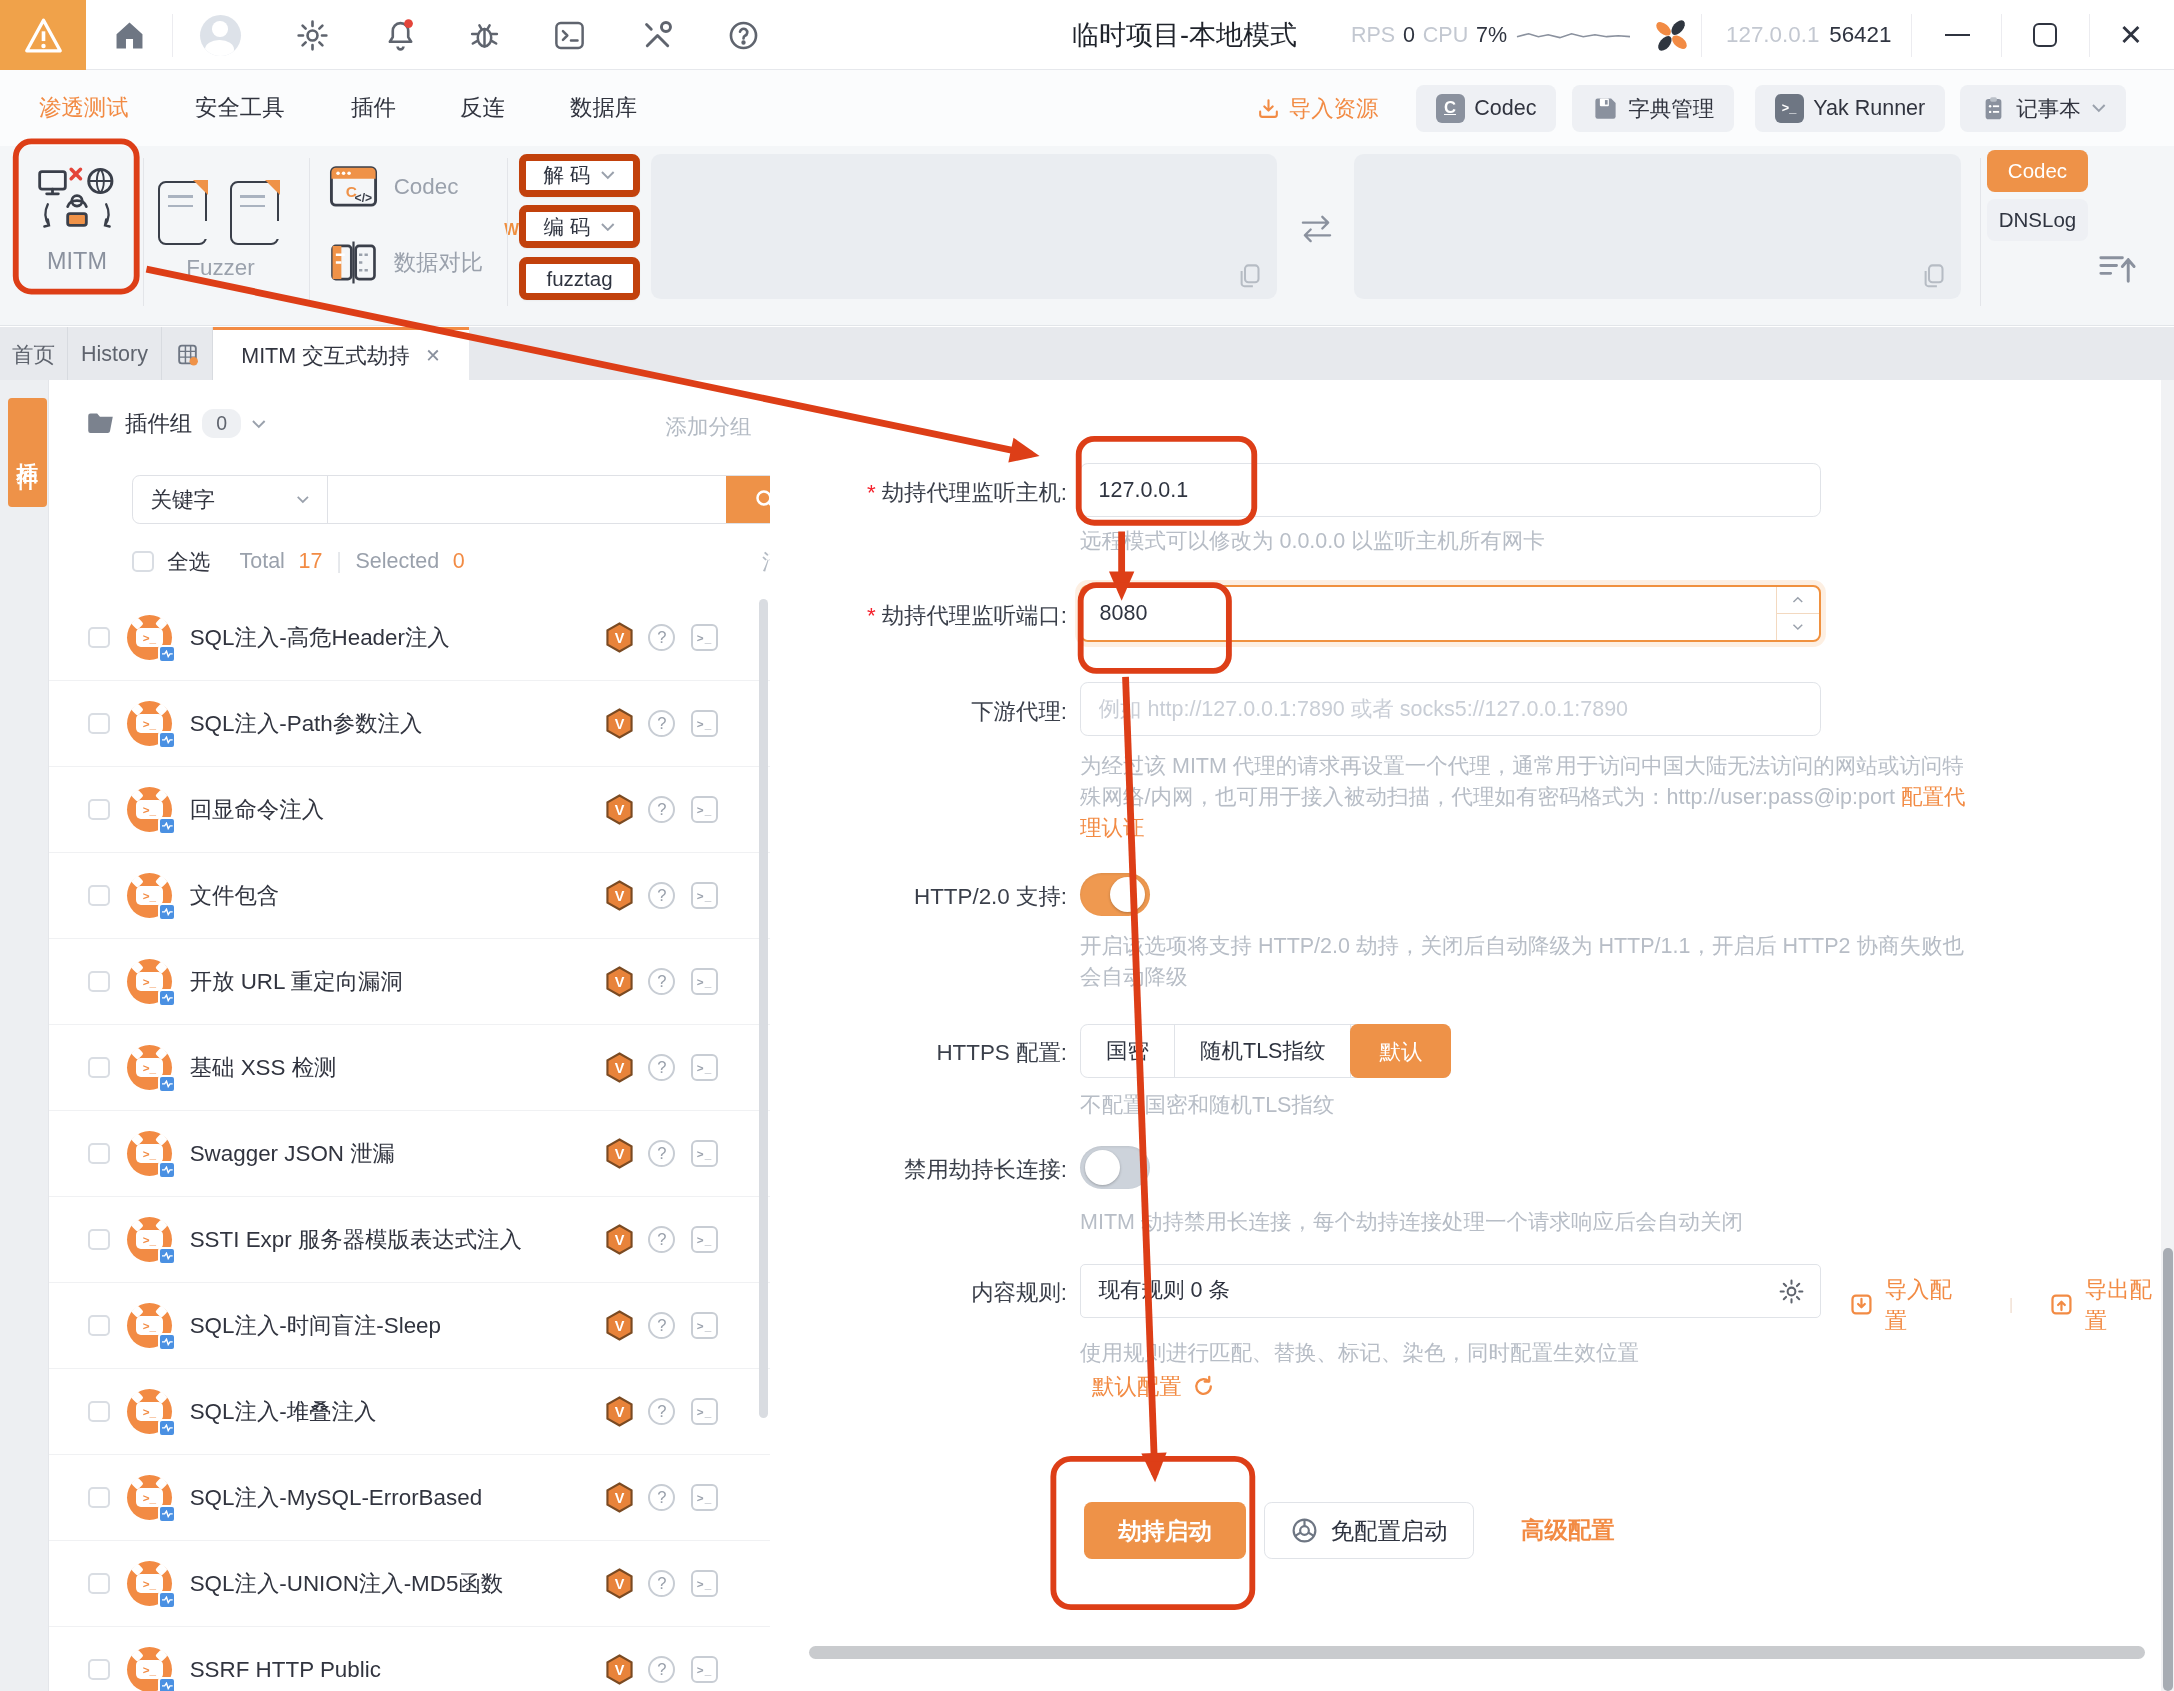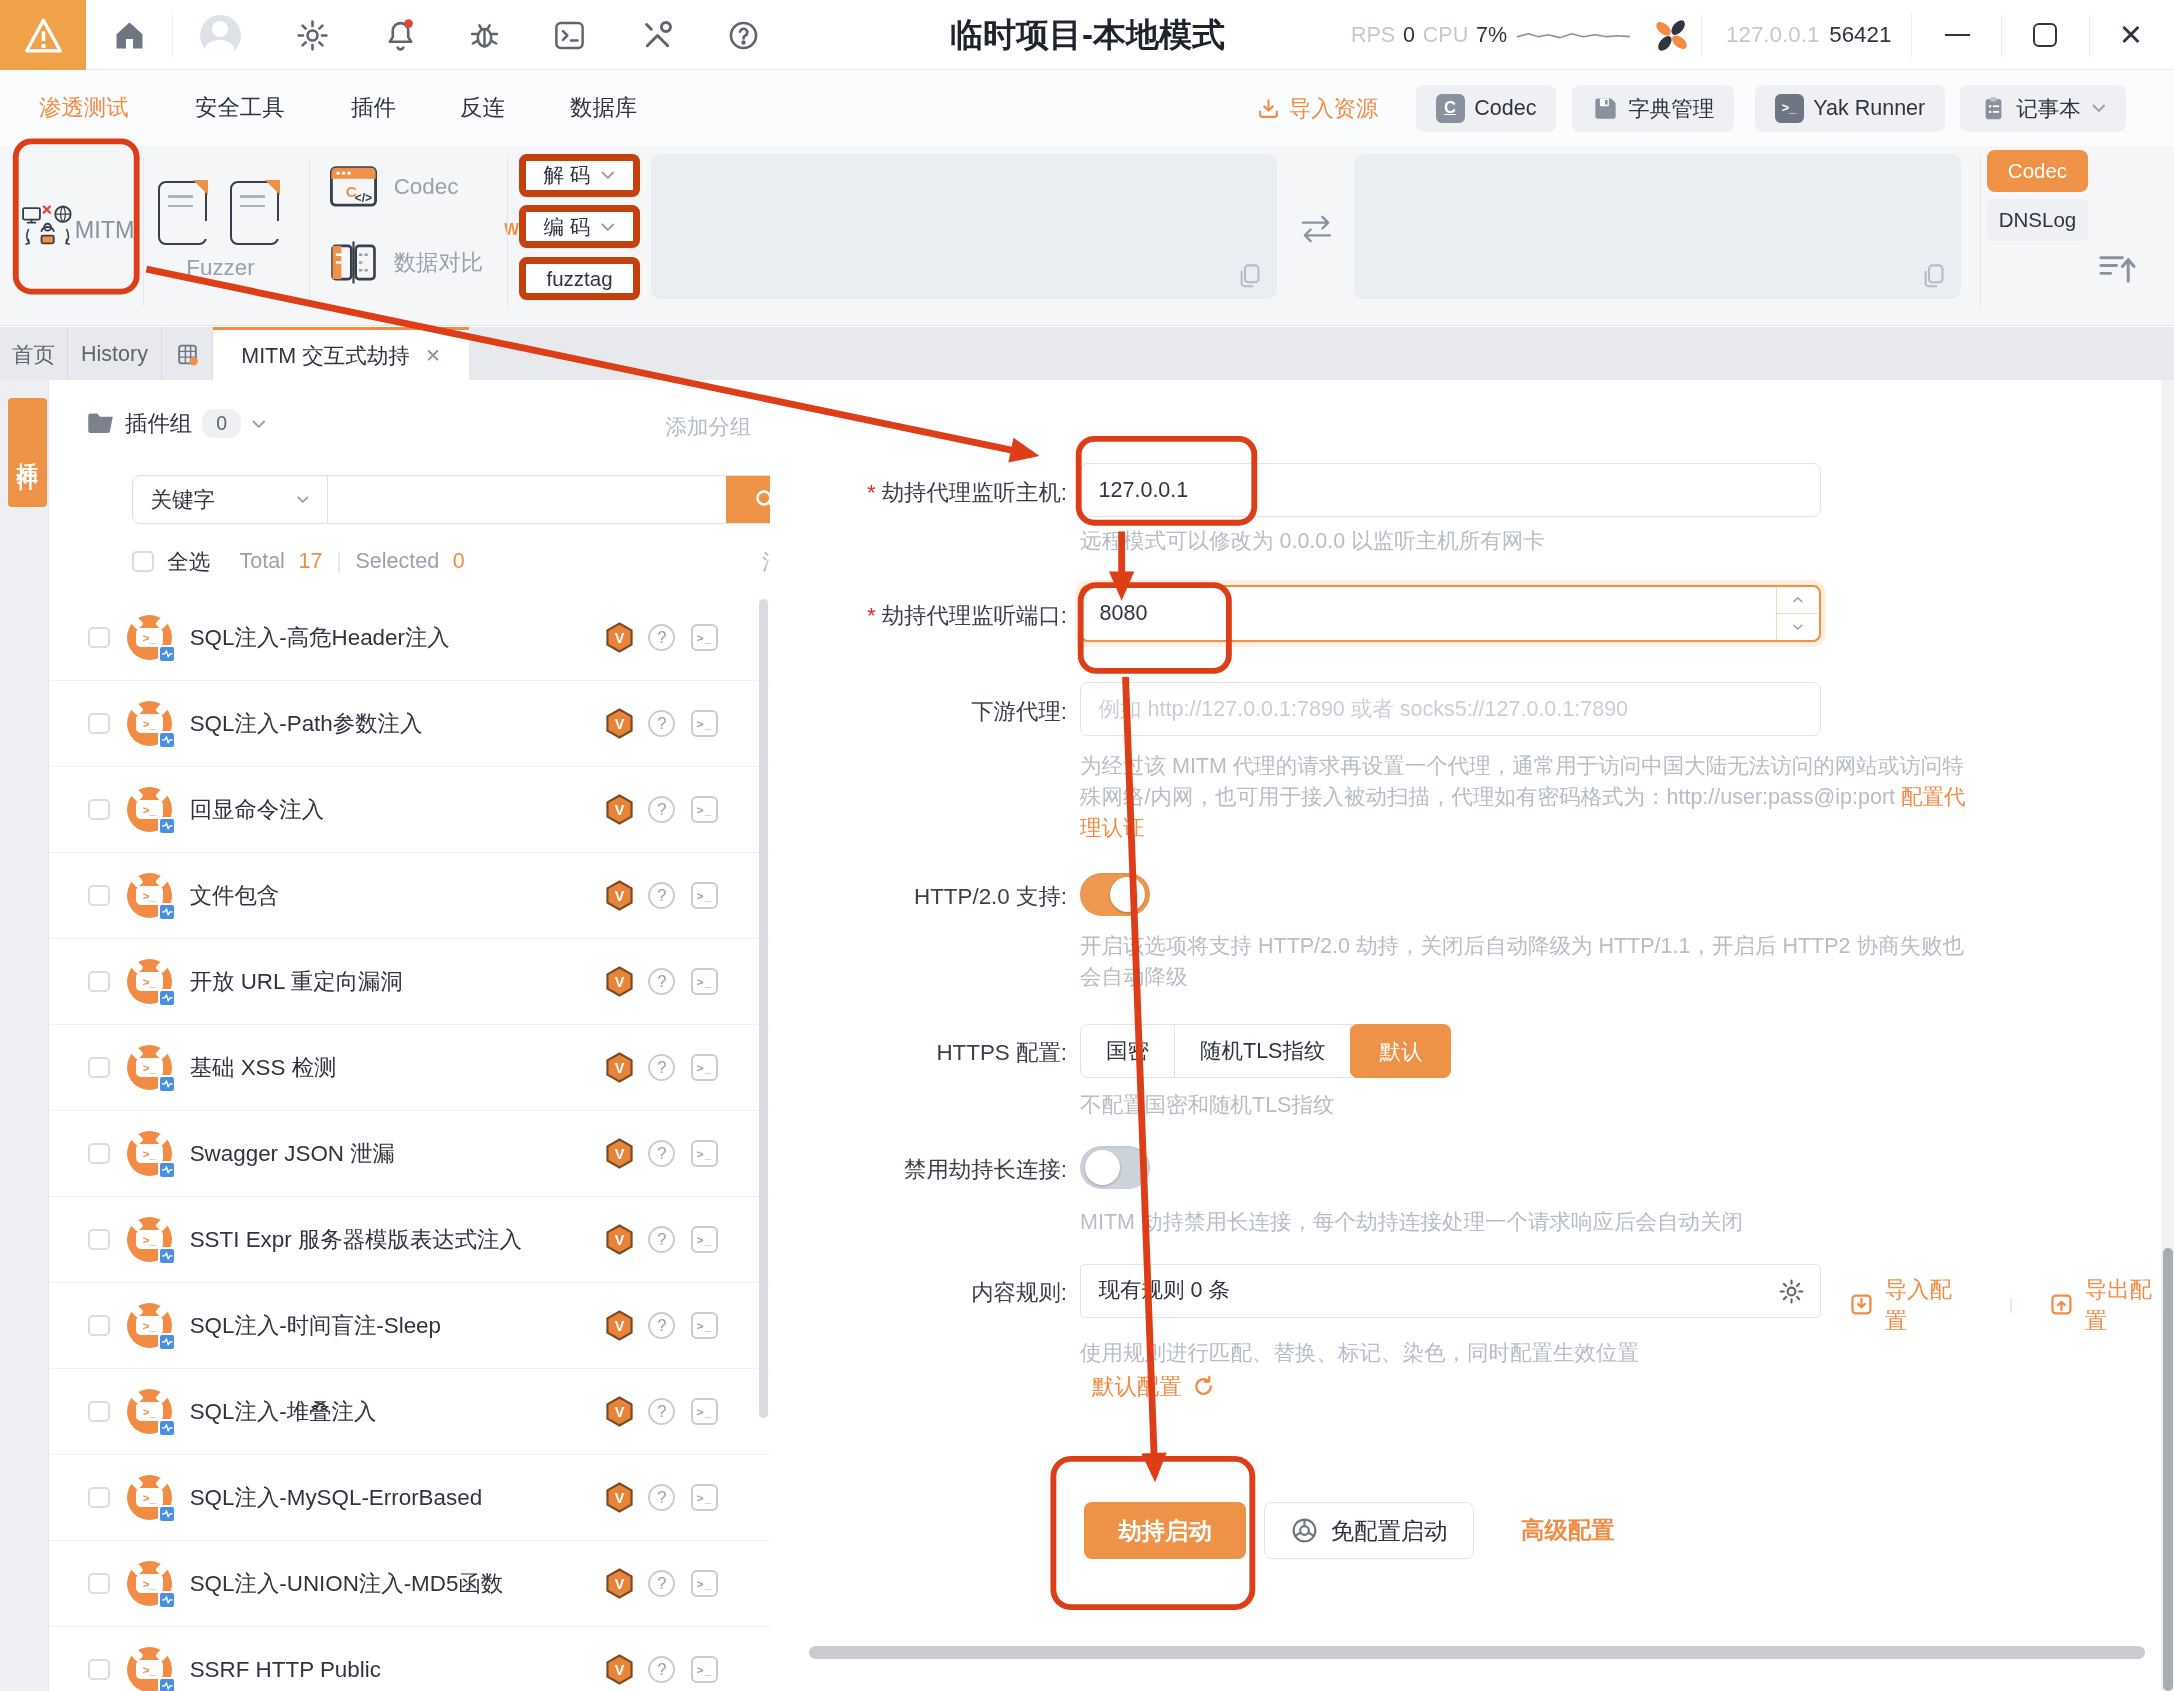--- a/index.html
+++ b/index.html
@@ -4,21 +4,21 @@
 <style>
   * { margin:0; padding:0; box-sizing:border-box; }
   body { font-family:"Liberation Sans","DejaVu Sans",sans-serif; background:#fff; }
   .page { position:relative; width:2175px; height:1691px; background:#fff; overflow:hidden; color:#2f3440; }
 
   
   .titlebar { position:absolute; left:0; top:0; width:2175px; height:70px; background:#fff; border-bottom:1px solid #e6e8ec; }
   .logo { position:absolute; left:0; top:0; width:86px; height:70px; background:#f0a24a; display:flex; align-items:center; justify-content:center; }
   .tb-ico { position:absolute; top:0; height:70px; width:70px; display:flex; align-items:center; justify-content:center; }
   .tb-sep { position:absolute; top:13.7px; height:43px; width:1px; background:#ececf0; }
-  .tb-title { position:absolute; left:878px; top:0; width:419px; height:70px; line-height:70px; text-align:center; font-size:33px; font-weight:bold; color:#1f232b; }
+  .tb-title { position:absolute; left:878px; top:0; width:419px; height:70px; line-height:70px; text-align:right; font-size:27px; font-weight:normal; color:#1f232b; }
   .tb-stats { position:absolute; left:1351px; top:0; height:70px; display:flex; align-items:center; gap:7.8px; font-size:21.5px; }
   .tb-stats .dim { color:#c3c8d1; }
   .tb-ip { position:absolute; left:1726px; top:0; height:70px; display:flex; align-items:center; gap:9.8px; font-size:22.4px; }
   .winbtn { position:absolute; top:0; width:88px; height:70px; display:flex; align-items:center; justify-content:center; color:#2f3440; }
   .avatar { width:41px; height:41px; border-radius:50%; background:#dde2e9; position:relative; overflow:hidden; }
   .avatar .head { position:absolute; left:12.7px; top:6.8px; width:15.6px; height:15.6px; border-radius:50%; background:#fff; }
   .avatar .body { position:absolute; left:5.9px; top:25px; width:29px; height:19.5px; border-radius:50%; background:#fff; }
 
   
   .menurow { position:absolute; left:0; top:70px; width:2175px; height:76px; background:#fbfcfd; }
@@ -26,21 +26,21 @@
   .mtab.active { color:#f28b44; }
   .mlink { position:absolute; top:0; height:76px; display:flex; align-items:center; gap:7.8px; color:#f28b44; font-size:22.4px; }
   .mbtn { position:absolute; top:14.6px; height:47px; border-radius:7.8px; background:#eef0f4; display:flex; align-items:center; gap:9.8px; padding:0 19.5px; font-size:21.5px; color:#31343f; }
   .keyico { width:29px; height:29px; border-radius:5.9px; background:#8a919e; color:#fff; display:flex; align-items:center; justify-content:center; font-size:16.6px; font-weight:bold; }
   .keyico u { text-decoration:underline; }
 
   
   .qbar { position:absolute; left:0; top:146px; width:2175px; height:180px; background:#f4f6f8; border-bottom:1px solid #e2e5e9; }
   .qdiv { position:absolute; top:11.7px; height:148px; width:1px; background:#e3e5e9; }
   .qitem-label { color:#9aa1ac; font-size:22.4px; }
-  .mitm-card { position:absolute; left:19.5px; top:13.7px; width:115px; height:137px; display:flex; flex-direction:row; align-items:center; }
+  .mitm-card { position:absolute; left:19.5px; top:13.7px; width:115px; height:137px; display:flex; flex-direction:column; align-items:center; }
   .fuzzer-files { position:absolute; left:158px; top:35px; display:flex; gap:23.4px; }
   .ffile { width:49px; height:64px; border:2.9px solid #3a3f4a; border-radius:7.8px; position:relative; background:#f4f6f8; }
   .ffile .fold { position:absolute; right:-2.9px; top:-2.9px; width:0; height:0; border-top:15.6px solid #ef9248; border-left:15.6px solid transparent; }
   .ffile .l1,.ffile .l2 { position:absolute; left:7.8px; height:2.9px; background:#aab3c0; }
   .ffile .l1 { top:11.7px; width:25px; } .ffile .l2 { top:21.5px; width:25px; }
   .ffile .flabel { position:absolute; left:2px; bottom:3.9px; font-size:15.6px; font-weight:bold; color:#ef8f3f; background:#f4f6f8; padding:0 2px; }
   .qcodec { position:absolute; display:flex; align-items:center; gap:13.7px; }
   .qbtn { position:absolute; left:519px; width:121px; height:43px; background:#fff; border:7px solid #c2410c; border-radius:7.8px; box-shadow:0 1px 2px rgba(0,0,0,.04); display:flex; align-items:center; justify-content:center; gap:9.8px; font-size:20.5px; color:#2f3440; }
   .qta { position:absolute; top:7.8px; height:145px; background:#eaedf1; border-radius:9.8px; }
   .copyico { position:absolute; right:13.7px; bottom:9.8px; }

